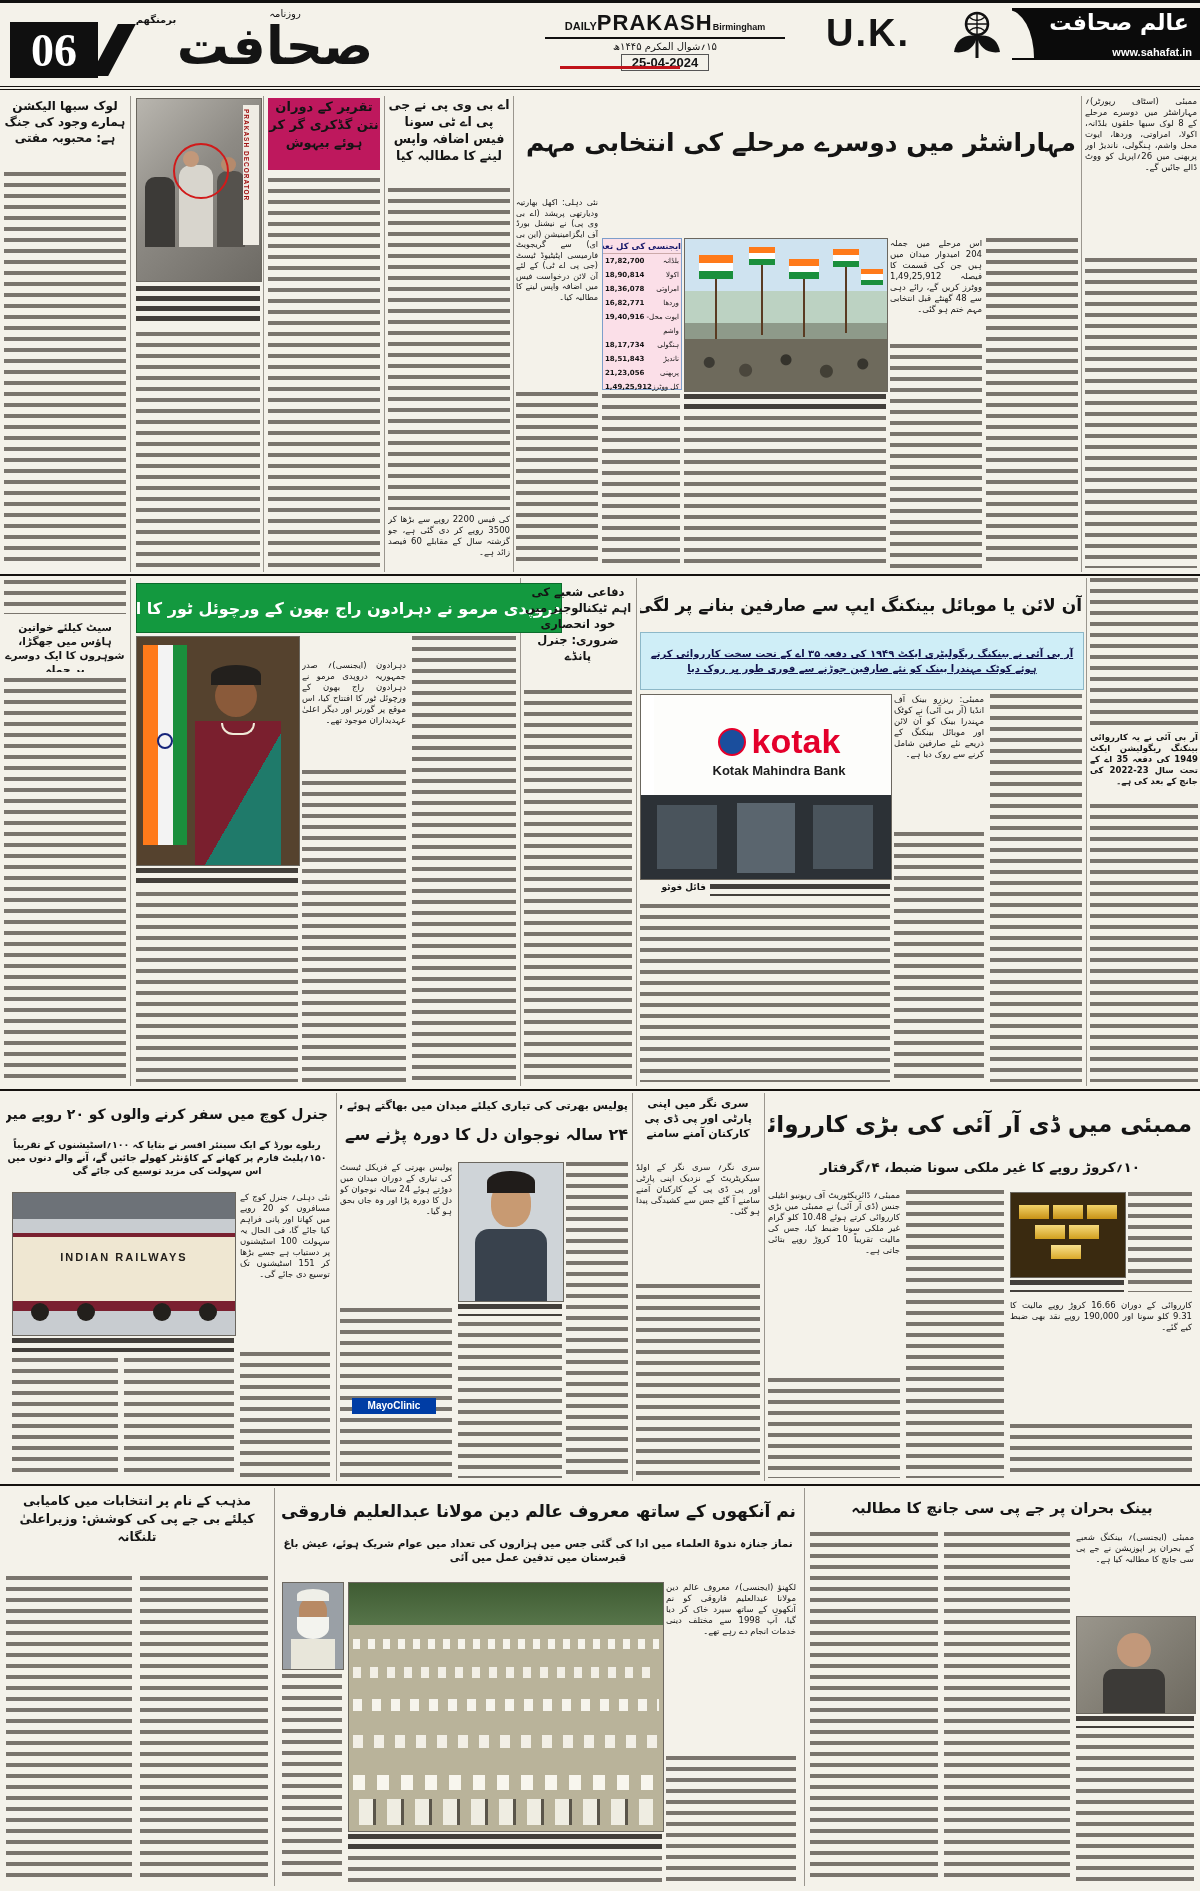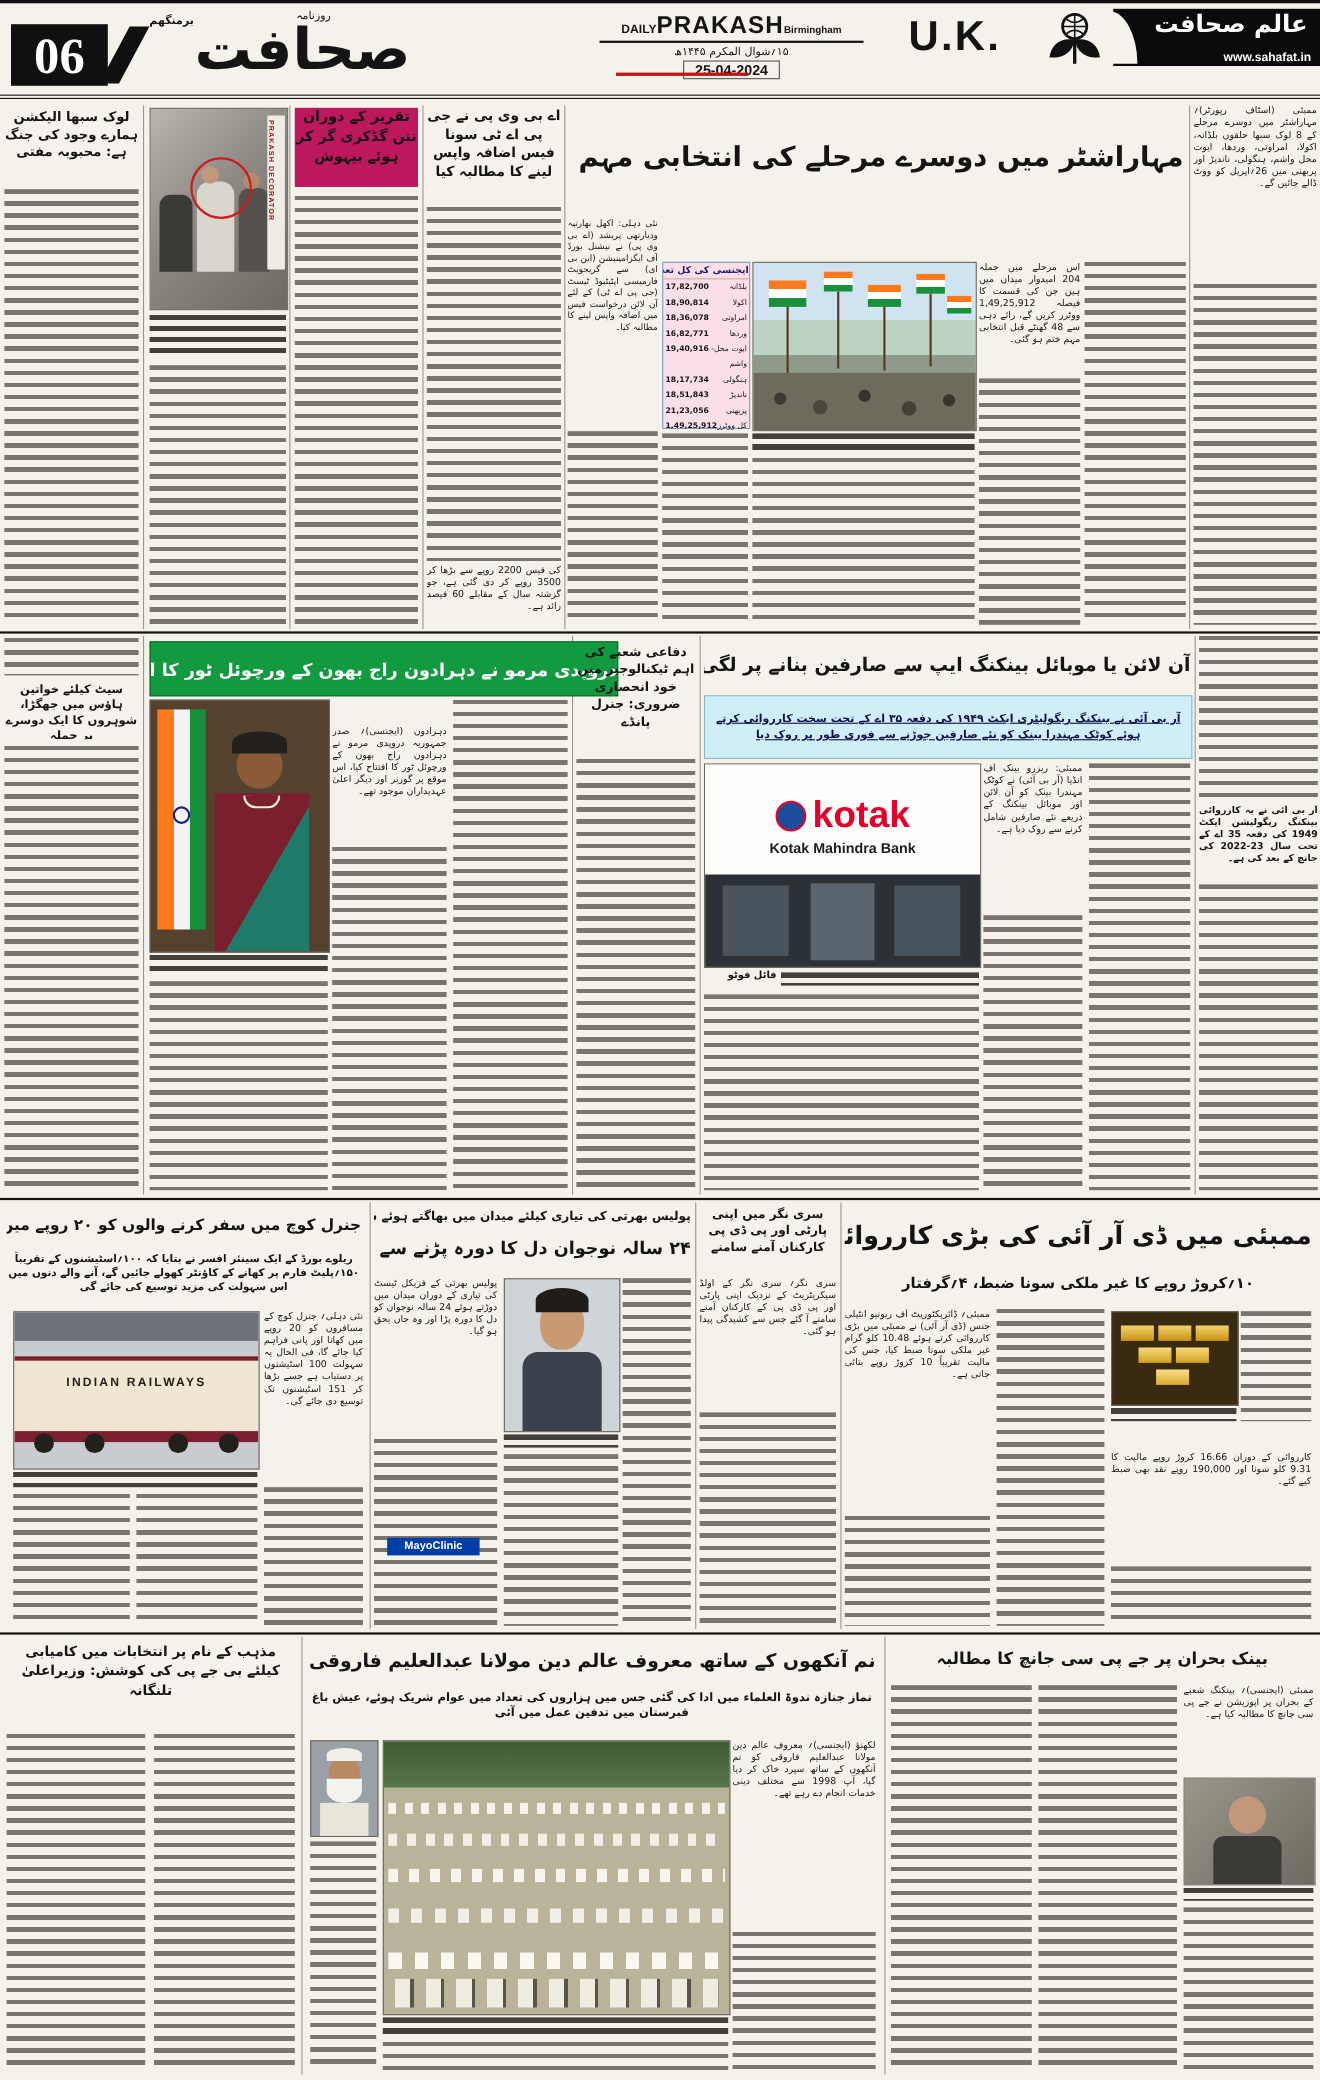--- a/index.html
+++ b/index.html
@@ -192,21 +192,21 @@
 
   <div class="abs u hl" style="left:524px;top:584px;width:108px;height:100px;font-size:11.5px;line-height:16px;">دفاعی شعبے کی اہم ٹیکنالوجیز میں خود انحصاری ضروری: جنرل پانڈے</div>
   <div class="abs greek" style="left:524px;top:690px;width:108px;height:392px;"></div>
 
   <div class="abs u hl nw" style="left:640px;top:584px;width:442px;height:44px;font-size:17px;line-height:42px;">آن لائن یا موبائل بینکنگ ایپ سے صارفین بنانے پر لگی پابندی</div>
   <div class="abs band" style="left:640px;top:632px;width:442px;height:56px;background:#cfeef7;border:1px solid #8db8c8;">
     <div class="u" style="font-size:10px;font-weight:bold;color:#10104a;text-align:center;line-height:15px;padding:0 6px;overflow:hidden;text-decoration:underline;">آر بی آئی نے بینکنگ ریگولیٹری ایکٹ ۱۹۴۹ کی دفعہ ۳۵ اے کے تحت سخت کارروائی کرتے ہوئے کوٹک مہندرا بینک کو نئے صارفین جوڑنے سے فوری طور پر روک دیا</div>
   </div>
 
   <div class="abs photo" style="left:640px;top:694px;width:250px;height:184px;background:#fff;">
-    <div class="abs" style="left:0;top:0;width:100%;height:110px;background:#fdfdfb;display:flex;flex-direction:column;align-items:center;justify-content:center;">
+    <div class="abs" style="left:13px;top:0;width:100%;height:110px;background:#fdfdfb;display:flex;flex-direction:column;align-items:center;justify-content:center;">
       <div style="display:flex;align-items:center;gap:6px;">
         <div style="width:24px;height:24px;background:#1a4e9d;border-radius:50%;border:2px solid #e4002b;"></div>
         <span class="lat" style="font-size:34px;font-weight:bold;color:#e4002b;">kotak</span>
       </div>
       <div class="lat" style="font-size:13px;font-weight:bold;color:#1c1c1c;margin-top:2px;">Kotak Mahindra Bank</div>
     </div>
     <div class="abs" style="left:0;top:100px;width:100%;height:84px;background:#2c3136;">
       <div class="abs" style="left:16px;top:10px;width:60px;height:64px;background:#4a545c;"></div>
       <div class="abs" style="left:96px;top:8px;width:58px;height:70px;background:#5a656e;"></div>
       <div class="abs" style="left:172px;top:10px;width:60px;height:64px;background:#4a545c;"></div>
@@ -279,21 +279,21 @@
   <div class="abs photo" style="left:1010px;top:1192px;width:114px;height:84px;background:#3a2a10;">
     <div class="abs" style="left:8px;top:12px;width:30px;height:14px;background:linear-gradient(#f3d36a,#c89216);"></div>
     <div class="abs" style="left:42px;top:12px;width:30px;height:14px;background:linear-gradient(#f3d36a,#c89216);"></div>
     <div class="abs" style="left:76px;top:12px;width:30px;height:14px;background:linear-gradient(#f3d36a,#c89216);"></div>
     <div class="abs" style="left:24px;top:32px;width:30px;height:14px;background:linear-gradient(#f6da7c,#d19f1f);"></div>
     <div class="abs" style="left:58px;top:32px;width:30px;height:14px;background:linear-gradient(#f6da7c,#d19f1f);"></div>
     <div class="abs" style="left:40px;top:52px;width:30px;height:14px;background:linear-gradient(#f8e18e,#daa92a);"></div>
   </div>
   <div class="abs greek-d" style="left:1010px;top:1280px;width:114px;height:12px;"></div>
   <div class="abs greek" style="left:1128px;top:1192px;width:64px;height:100px;"></div>
-  <div class="abs u body-t" style="left:1010px;top:1300px;width:182px;height:118px;margin-top:20px;">کارروائی کے دوران 16.66 کروڑ روپے مالیت کا 9.31 کلو سونا اور 190,000 روپے نقد بھی ضبط کیے گئے۔</div>
+  <div class="abs u body-t" style="left:1010px;top:1300px;width:182px;height:118px;">کارروائی کے دوران 16.66 کروڑ روپے مالیت کا 9.31 کلو سونا اور 190,000 روپے نقد بھی ضبط کیے گئے۔</div>
   <div class="abs greek" style="left:1010px;top:1424px;width:182px;height:54px;"></div>
 
   <div class="hr" style="left:0;top:1484px;width:1200px;"></div>
 
   <div class="vr" style="left:274px;top:1488px;height:398px;"></div>
   <div class="vr" style="left:804px;top:1488px;height:398px;"></div>
 
   <div class="abs u hl" style="left:6px;top:1492px;width:262px;height:76px;font-size:12.5px;line-height:18px;">مذہب کے نام پر انتخابات میں کامیابی کیلئے بی جے پی کی کوشش: وزیراعلیٰ تلنگانہ</div>
   <div class="abs greek" style="left:6px;top:1576px;width:126px;height:306px;"></div>
   <div class="abs greek" style="left:140px;top:1576px;width:128px;height:306px;"></div>

